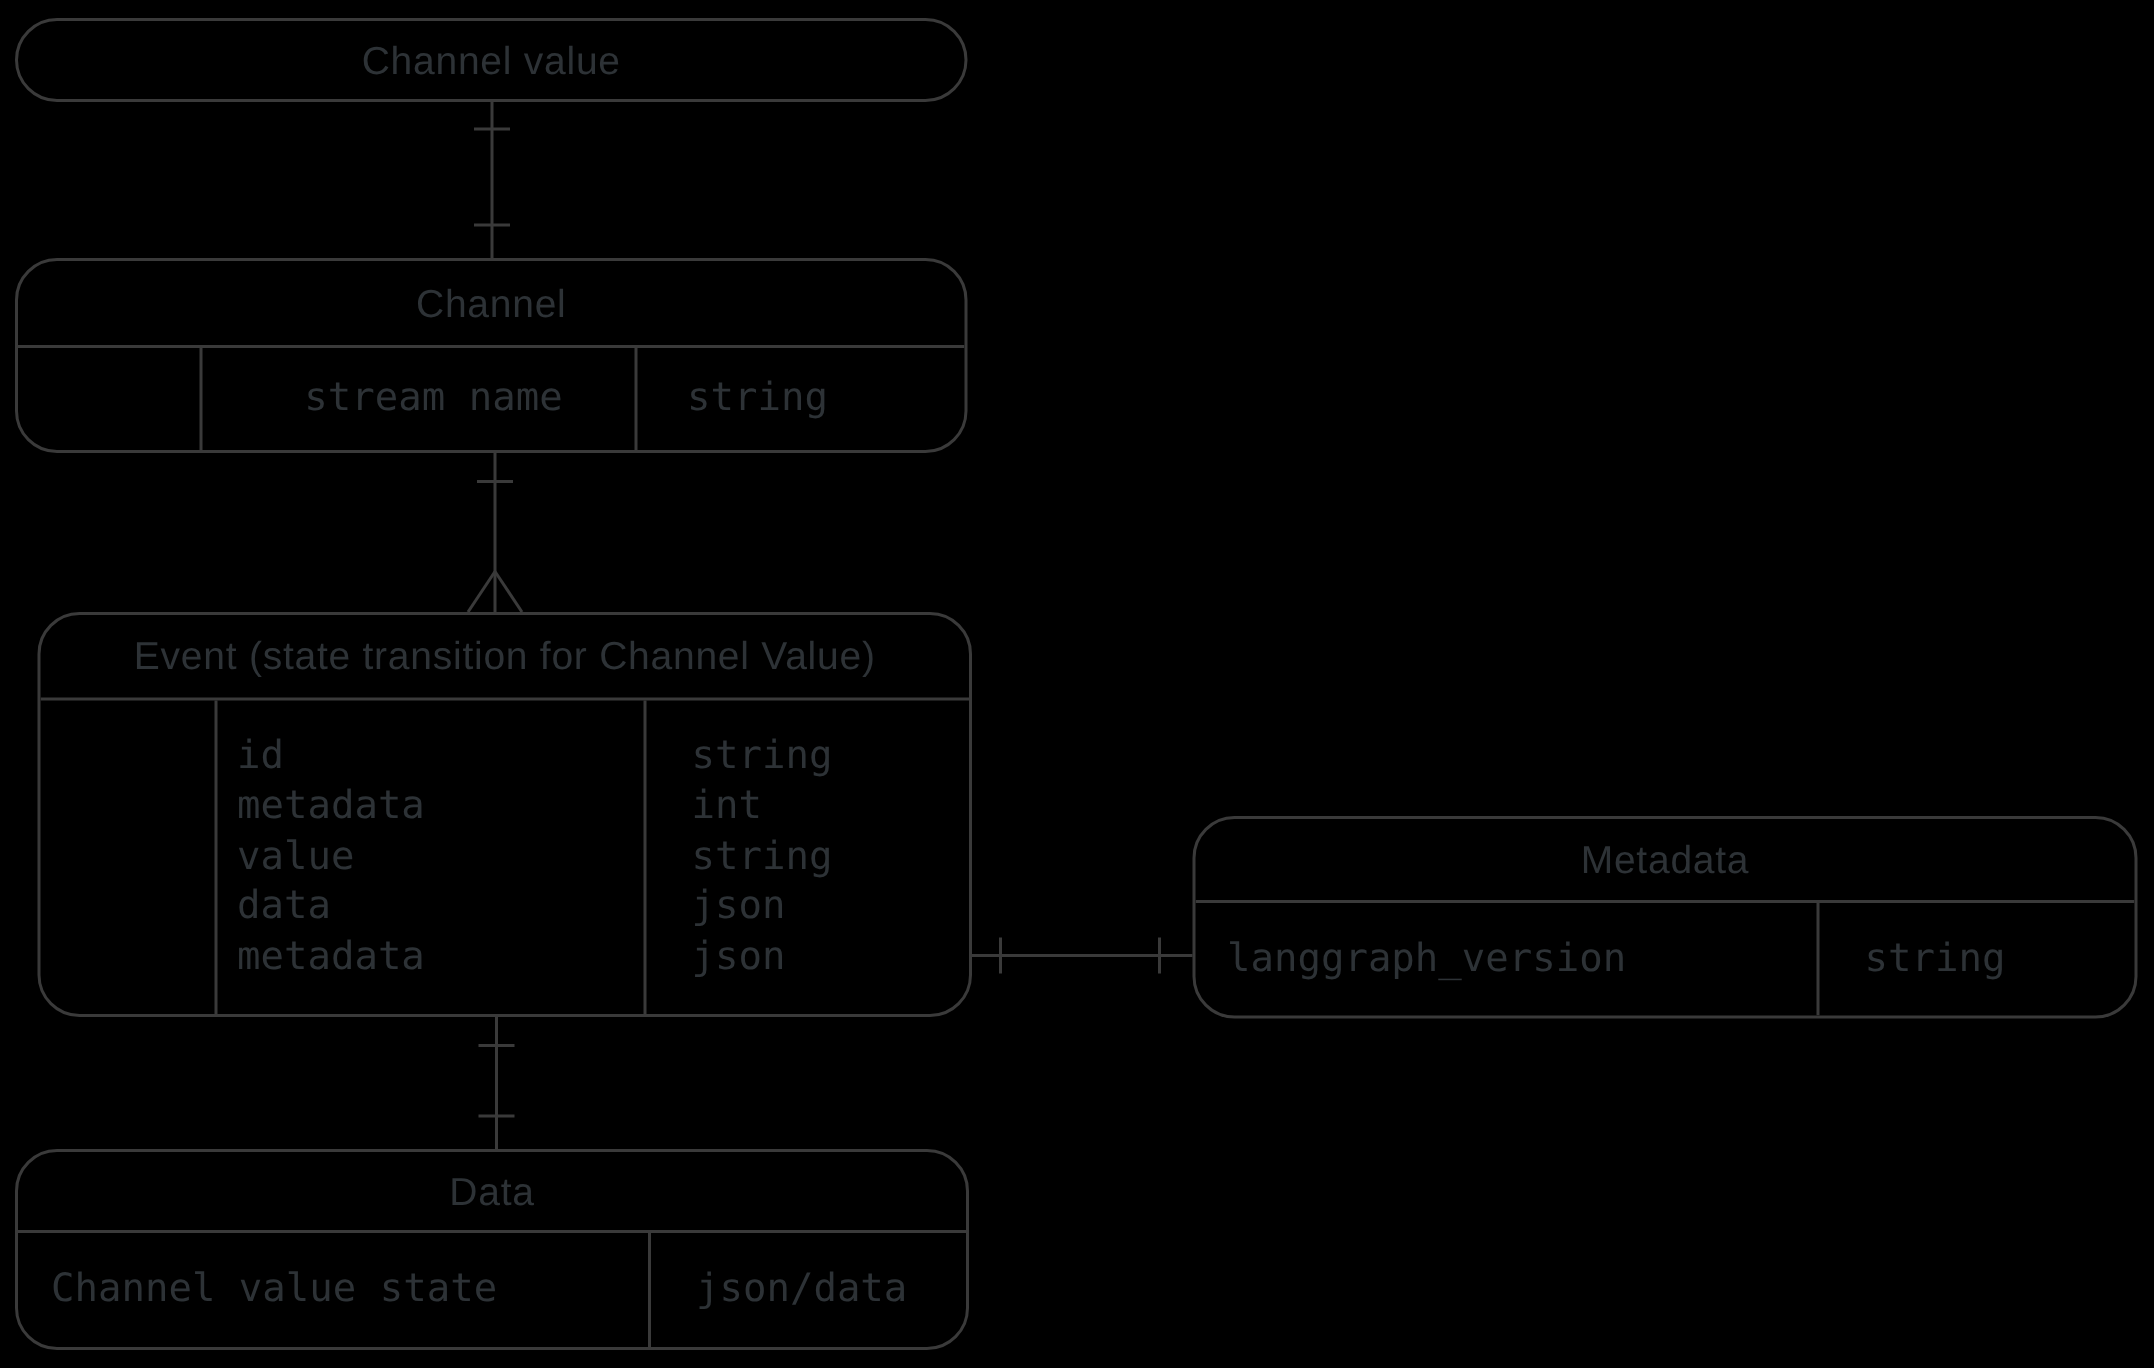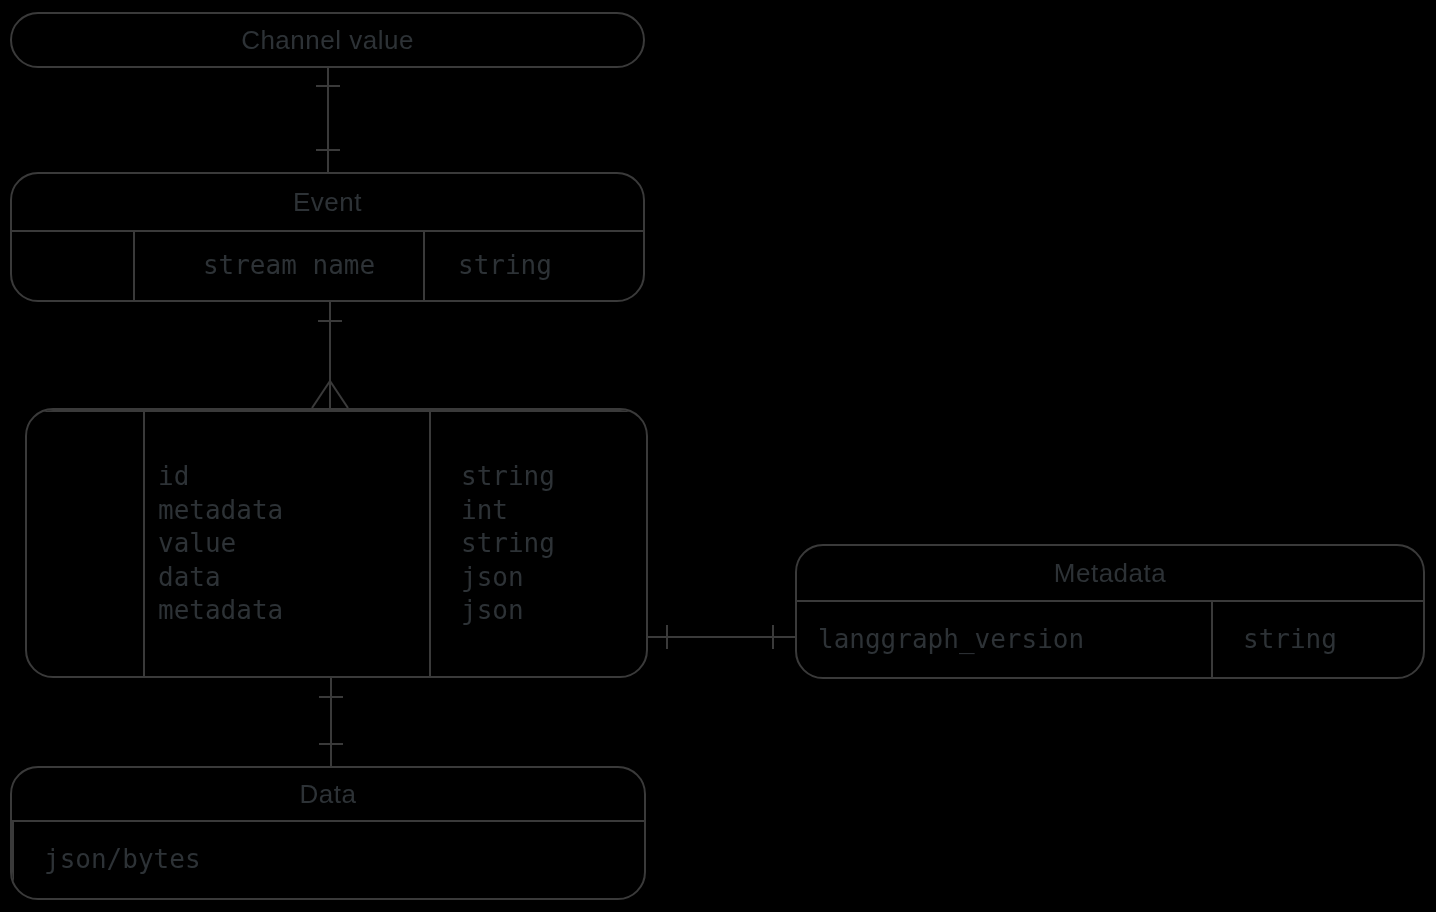--- a/index.html
+++ b/index.html
@@ -85,40 +85,41 @@
 
   <div class="entity e-channel">
     <div class="title">Channel value</div>
   </div>
 
   <div class="vline" style="left:327px; top:68px; height:104px"></div>
   <div class="tick-h" style="left:316px; top:85px"></div>
   <div class="tick-h" style="left:316px; top:149px"></div>
 
   <div class="entity e-stream">
-    <div class="title">Event</div>
+    <div class="title">Channel</div>
     <div class="rows">
       <div class="col key"></div>
       <div class="col names bl">
         <div class="mono">stream name</div>
       </div>
       <div class="col types bl">
         <div class="mono">string</div>
       </div>
     </div>
   </div>
 
   <div class="vline" style="left:329px; top:302px; height:106px"></div>
   <div class="tick-h" style="left:318px; top:320px"></div>
   <svg class="crowfoot" style="left:310px; top:380px" width="40" height="28">
     <line x1="20" y1="1" x2="2" y2="28" stroke="var(--line)" stroke-width="2"></line>
     <line x1="20" y1="1" x2="38" y2="28" stroke="var(--line)" stroke-width="2"></line>
   </svg>
 
   <div class="entity e-event">
+    <div class="title">Event (state transition for Channel Value)</div>
     <div class="rows">
       <div class="col key"></div>
       <div class="col names bl">
         <div class="mono">id</div>
         <div class="mono">metadata</div>
         <div class="mono">value</div>
         <div class="mono">data</div>
         <div class="mono">metadata</div>
       </div>
       <div class="col types bl">
@@ -147,19 +148,22 @@
     </div>
   </div>
 
   <div class="vline" style="left:330px; top:678px; height:88px"></div>
   <div class="tick-h" style="left:319px; top:696px"></div>
   <div class="tick-h" style="left:319px; top:743px"></div>
 
   <div class="entity e-data">
     <div class="title">Data</div>
     <div class="rows">
+      <div class="col names">
+        <div class="mono">Channel value state</div>
+      </div>
       <div class="col types bl">
-        <div class="mono">json/bytes</div>
+        <div class="mono">json/data</div>
       </div>
     </div>
   </div>
 
 </div>
 
 </body></html>

